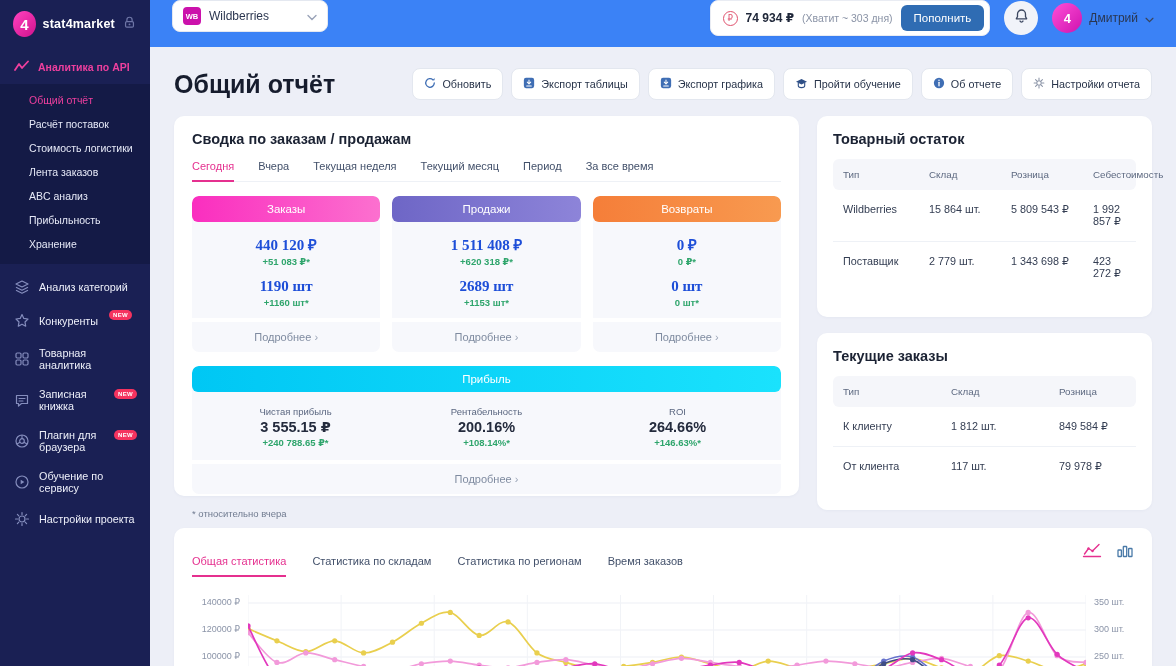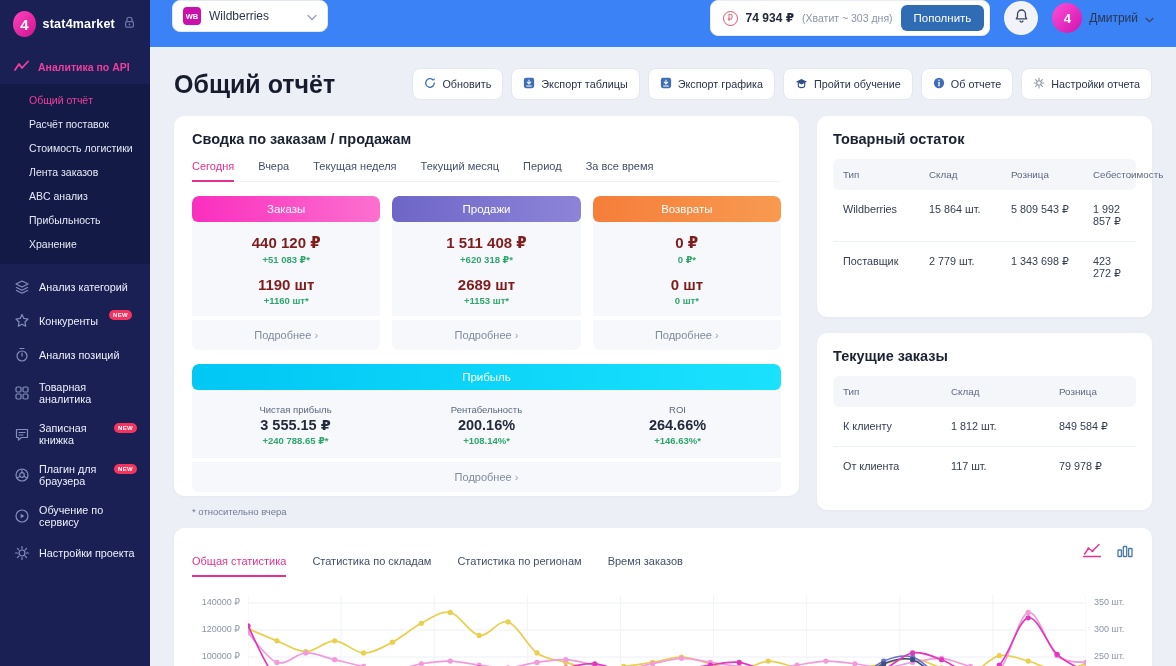--- a/index.html
+++ b/index.html
@@ -54,21 +54,21 @@
   .tab { font-size:11px; color:#42506a; padding-bottom:8px; cursor:pointer; border-bottom:2px solid transparent; margin-bottom:-1px; }
   .tab.active { color:#e5308f; border-bottom-color:#e5308f; }
 
   .cards3 { display:flex; gap:12px; margin-top:14px; }
   .scard { flex:1; background:#f7f8fc; border-radius:7px; overflow:hidden; }
   .scard-head { height:26px; display:flex; align-items:center; justify-content:center; color:#fff; font-size:11.5px; border-radius:6px; }
   .head-orders { background:linear-gradient(90deg,#fa2ebf,#fc70cf); }
   .head-sales { background:linear-gradient(90deg,#6e66c6,#8d84d9); }
   .head-returns { background:linear-gradient(90deg,#f57e39,#f89a50); }
   .scard-body { padding:12px 8px 10px; text-align:center; }
-  .v-main { font-size:15px; font-weight:bold; color:#7f1d1d; }
+  .v-main { font-size:15px; font-weight:bold; color:#1d4ed8;font-family:Liberation Serif, serif; }
   .v-delta { font-size:9.5px; color:#2fa56c; margin-top:2px; font-weight:bold; }
   .v-gap { height:11px; }
   .scard-foot { border-top:4px solid #fff; padding:9px 0; text-align:center; font-size:11px; color:#7f8ba0; cursor:pointer; }
   .scard-foot .arr { color:#9aa4b6; }
 
   .profit { margin-top:14px; background:#f7f8fc; border-radius:7px; overflow:hidden; }
   .profit-head { height:26px; display:flex; align-items:center; justify-content:center; color:#fff; font-size:11.5px; border-radius:6px; background:linear-gradient(90deg,#00c7f4,#1ae2fd); }
   .profit-body { display:flex; padding:14px 8px 12px; }
   .pm { flex:1; text-align:center; }
   .pm-label { font-size:9.5px; color:#5b6780; }
@@ -147,29 +147,20 @@
         <span>Анализ категорий</span>
       </div>
       <div class="nav-item">
         <span class="ico">
             <svg width="16" height="16" viewBox="0 0 16 16">
               <path d="M8 1.6 9.8 5.4 14 6 11 9 11.7 13.2 8 11.2 4.3 13.2 5 9 2 6 6.2 5.4Z" fill="none" stroke="#858dbd" stroke-width="1.2" stroke-linejoin="round"></path>
             </svg>
           </span>
         <span>Конкуренты</span>
         <span class="new-badge">NEW</span>
-      </div>
-      <div class="nav-item">
-        <span class="ico">
-            <svg width="16" height="16" viewBox="0 0 16 16">
-              <circle cx="8" cy="9" r="5" fill="none" stroke="#858dbd" stroke-width="1.2"></circle>
-              <path d="M8 9V6M6 1.5h4" fill="none" stroke="#858dbd" stroke-width="1.2" stroke-linecap="round"></path>
-            </svg>
-          </span>
-        <span>Анализ позиций</span>
       </div>
       <div class="nav-item">
         <span class="ico">
             <svg width="16" height="16" viewBox="0 0 16 16">
               <rect x="2" y="2" width="5" height="5" rx="1.2" fill="none" stroke="#858dbd" stroke-width="1.2"></rect>
               <rect x="9" y="2" width="5" height="5" rx="1.2" fill="none" stroke="#858dbd" stroke-width="1.2"></rect>
               <rect x="2" y="9" width="5" height="5" rx="1.2" fill="none" stroke="#858dbd" stroke-width="1.2"></rect>
               <rect x="9" y="9" width="5" height="5" rx="1.2" fill="none" stroke="#858dbd" stroke-width="1.2"></rect>
             </svg>
           </span>

